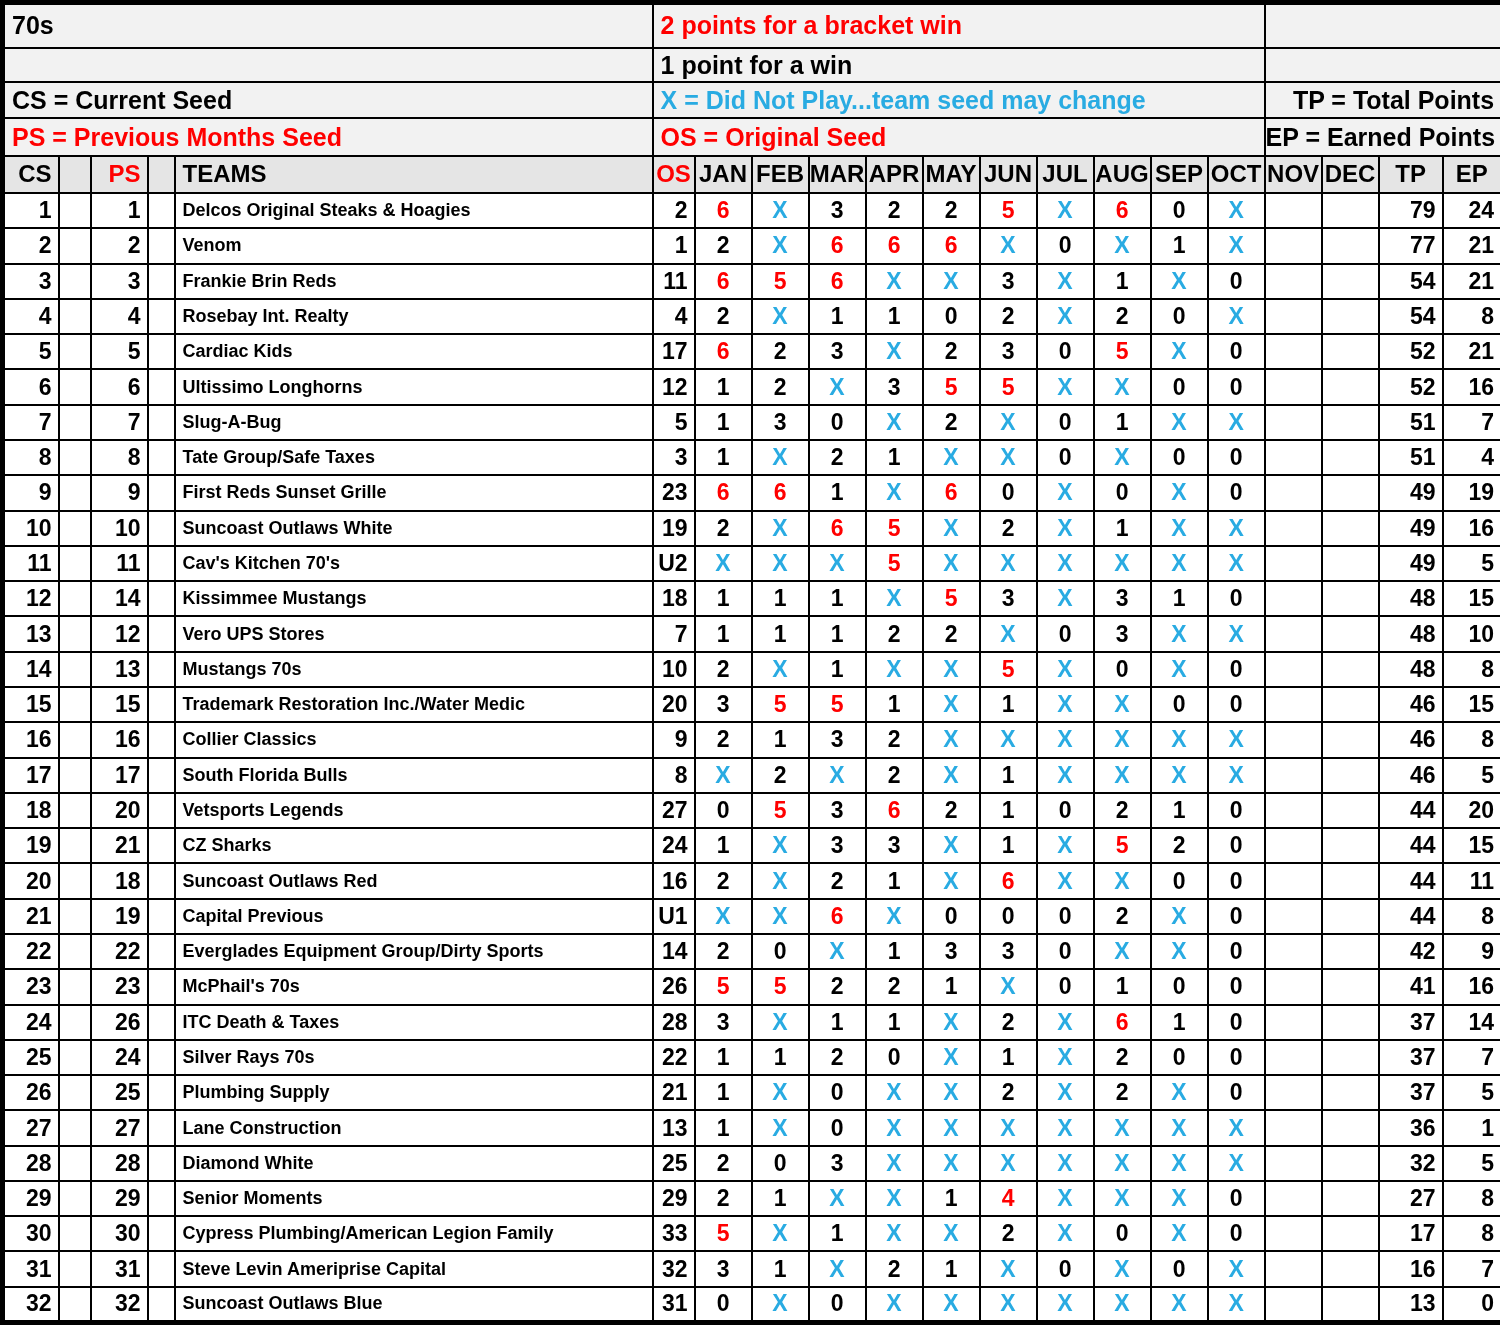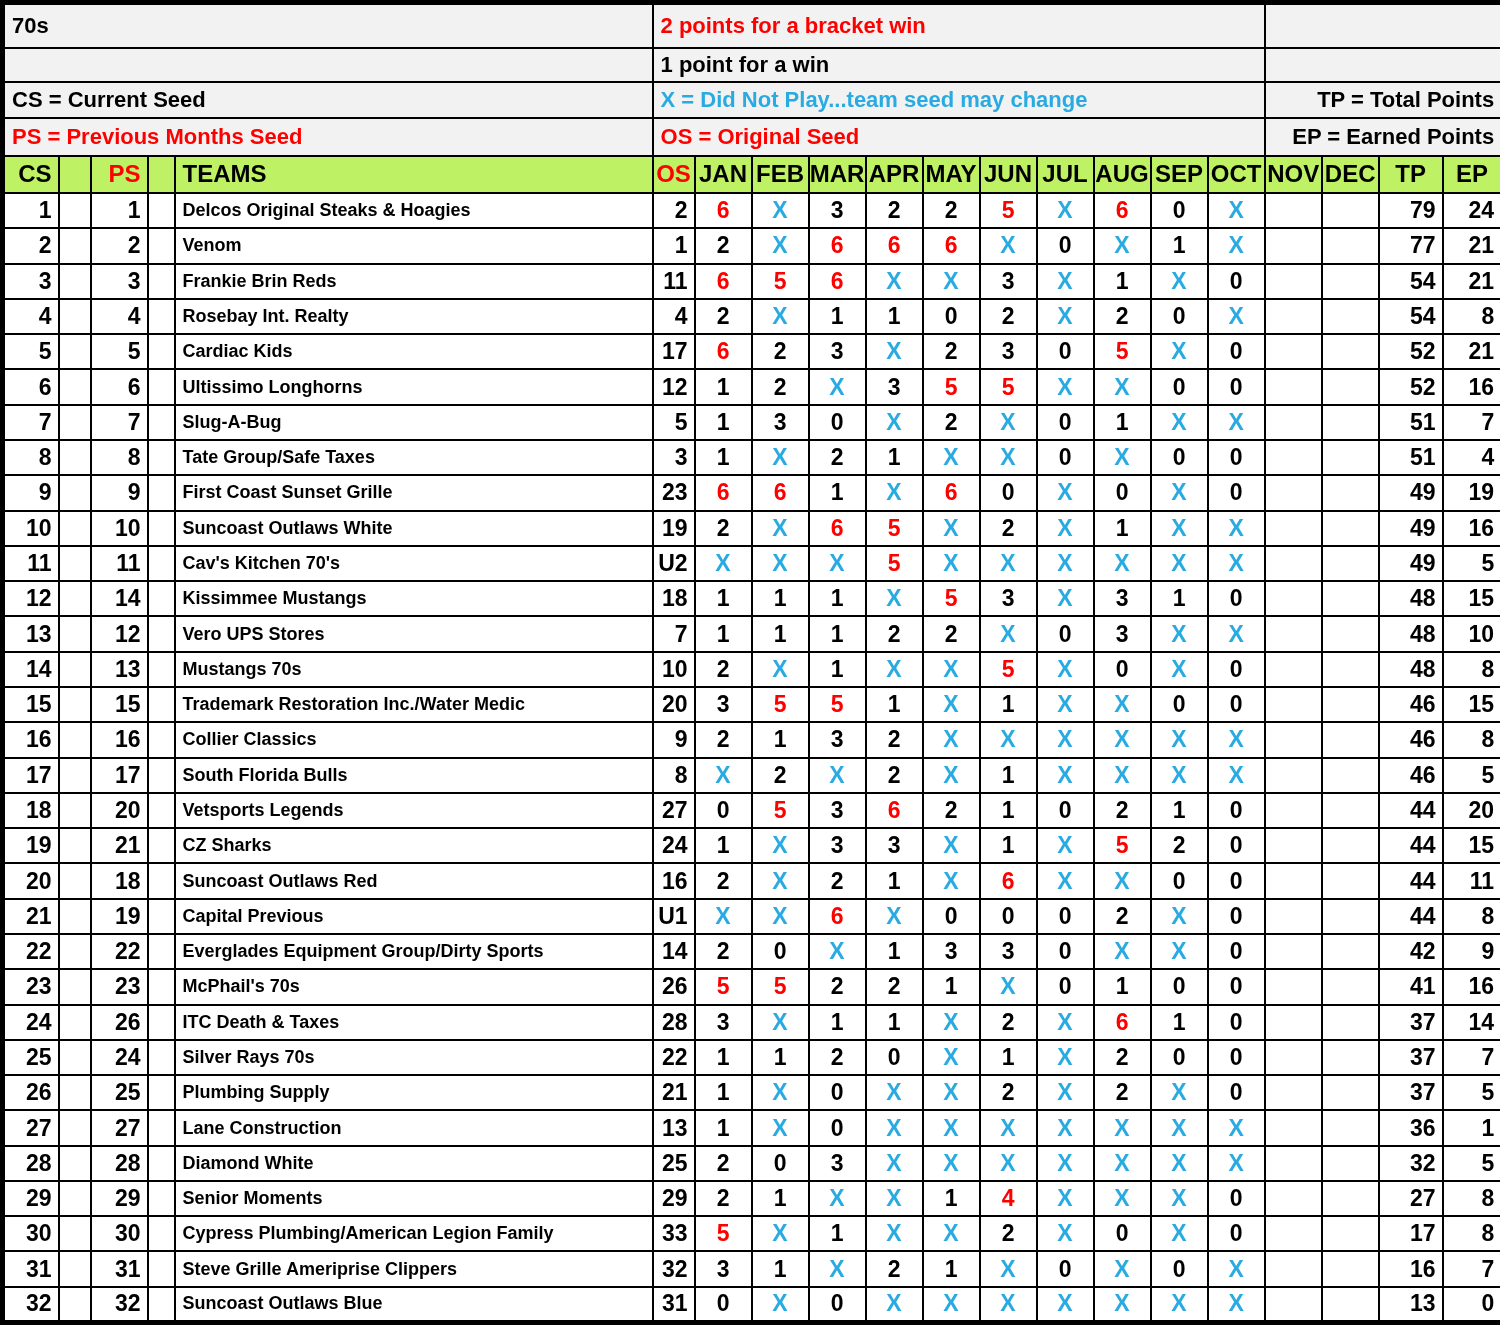--- a/index.html
+++ b/index.html
@@ -15,22 +15,22 @@
   td{
     border:2px solid #000;
     background:#fff;
     font-size:23px;
     color:#000;
     overflow:hidden;
     white-space:nowrap;
     vertical-align:middle;
     padding:0;
   }
-  tr.top td{background:#F2F2F2;font-size:22px;}
-  tr.head td{background:#bef264;font-size:24px;}
+  tr.top td{background:#F2F2F2;font-size:25px;}
+  tr.head td{background:#e5e5e5;font-size:24px;}
   tr.r-a{height:45px}
   tr.r-b{height:34px}
   tr.r-c{height:36px}
   tr.r-d{height:37px}
   tr.r-h{height:37px}
   tr.data{height:35px}
   .la{text-align:left;padding-left:7px}
   .ra{text-align:right;padding-right:6px}
   .ce{text-align:center}
   .red{color:#FF0000}
@@ -280,21 +280,21 @@
         <td class="ce"></td>
         <td class="ce"></td>
         <td class="ra">51</td>
         <td class="ra">4</td>
       </tr>
       <tr class="data">
         <td class="ra">9</td>
         <td></td>
         <td class="ra">9</td>
         <td></td>
-        <td class="la team">First Coast Sunset Grille</td>
+        <td class="la team">First Reds Sunset Grille</td>
         <td class="ra">23</td>
         <td class="ce red">6</td>
         <td class="ce red">6</td>
         <td class="ce">1</td>
         <td class="ce cyan">X</td>
         <td class="ce red">6</td>
         <td class="ce">0</td>
         <td class="ce cyan">X</td>
         <td class="ce">0</td>
         <td class="ce cyan">X</td>
@@ -764,21 +764,21 @@
         <td class="ce"></td>
         <td class="ce"></td>
         <td class="ra">17</td>
         <td class="ra">8</td>
       </tr>
       <tr class="data">
         <td class="ra">31</td>
         <td></td>
         <td class="ra">31</td>
         <td></td>
-        <td class="la team">Steve Grille Ameriprise Clippers</td>
+        <td class="la team">Steve Levin Ameriprise Capital</td>
         <td class="ra">32</td>
         <td class="ce">3</td>
         <td class="ce">1</td>
         <td class="ce cyan">X</td>
         <td class="ce">2</td>
         <td class="ce">1</td>
         <td class="ce cyan">X</td>
         <td class="ce">0</td>
         <td class="ce cyan">X</td>
         <td class="ce">0</td>

